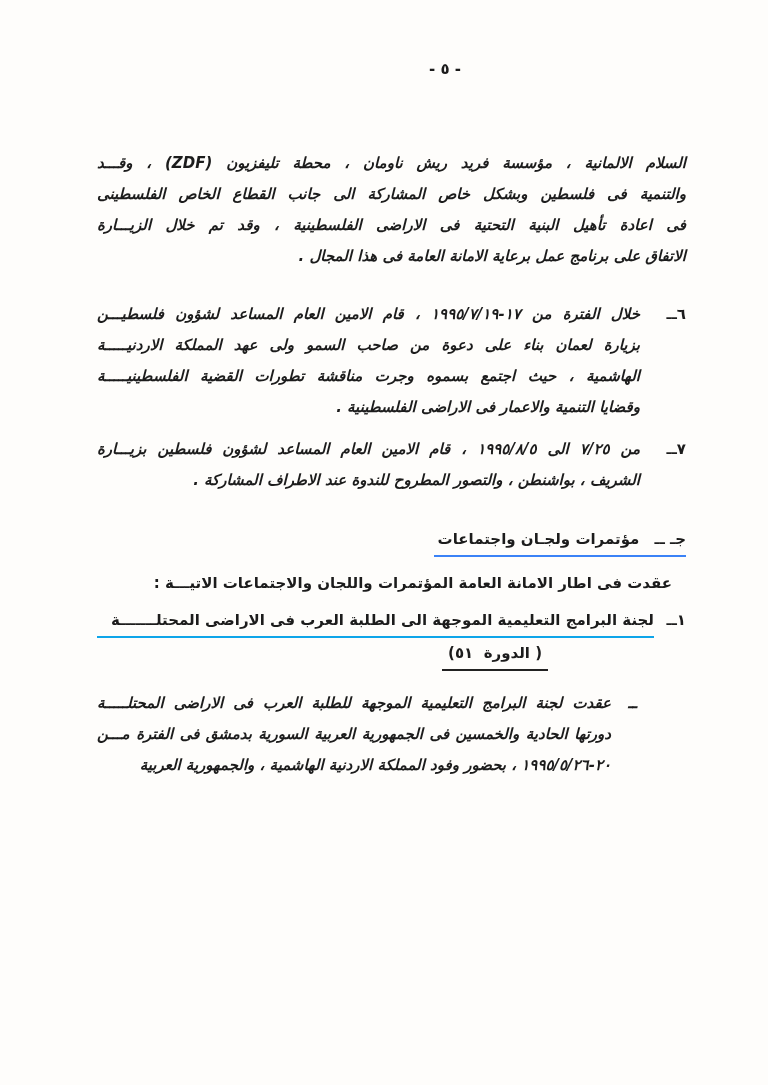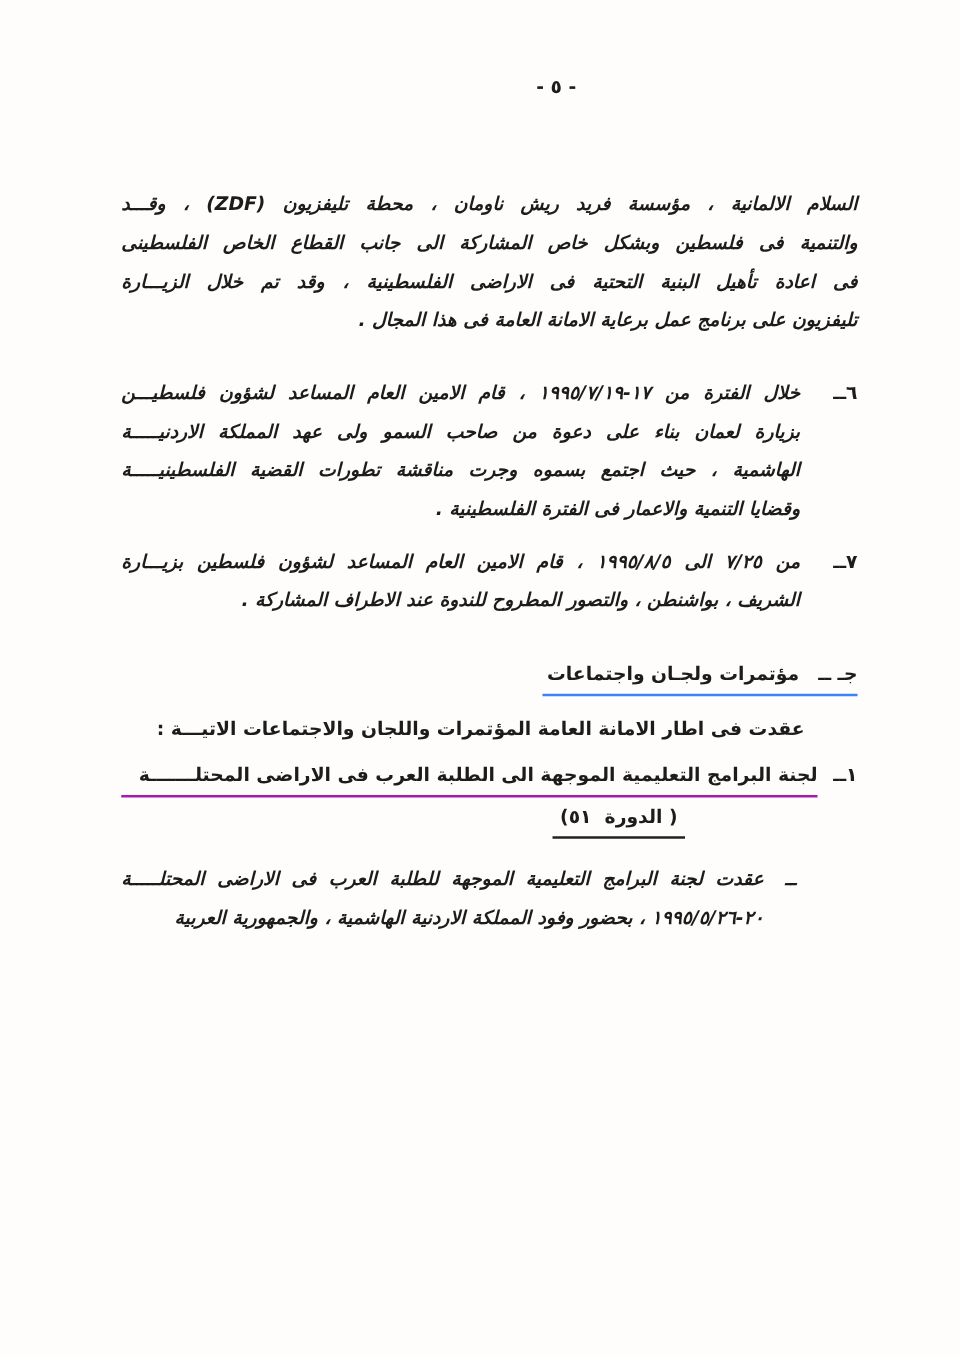--- a/index.html
+++ b/index.html
@@ -37,24 +37,24 @@
   .item6{margin-top:27px;}
   .item6 .marker,.item7 .marker{width:46px;}
   .item7{margin-top:11px;}
   .heading-c{
     margin-top:28px;
     display:inline-block;
     border-bottom:2px solid #3b82f6;
     padding-left:4px;
   }
   .heading-c .hmark{margin-left:10px;}
-  .intro{margin-top:11px;margin-right:14px;text-align:center;}
+  .intro{margin-top:11px;margin-right:14px;}
   .item1{margin-top:6px;}
   .item1 .marker{width:32px;}
-  .t1{border-bottom:2px solid #a21caf;text-align:right;}
+  .t1{border-bottom:2px solid #0ea5e9;text-align:right;}
   .t2wrap{direction:rtl;}
   .t2{
     display:inline-block;
     border-bottom:2px solid #222;
     margin-right:106px;
     padding:0 6px;
   }
   .subitem{margin-top:17px;margin-right:49px;}
   .subitem .marker{width:26px;font-style:italic;}
 </style>
@@ -64,30 +64,30 @@
 <div class="page">
 
   <div class="pageno">- ٥ -</div>
 
   <div class="col">
 
     <div class="par">
         <div class="ln">السلام الالمانية ، مؤسسة فريد ريش ناومان ، محطة تليفزيون (ZDF) ، وقـــد</div>
         <div class="ln">والتنمية فى فلسطين وبشكل خاص المشاركة الى جانب القطاع الخاص الفلسطينى</div>
         <div class="ln">فى اعادة تأهيل البنية التحتية فى الاراضى الفلسطينية ، وقد تم خلال الزيـــارة</div>
-        <div class="ln">تليفزيون على برنامج عمل برعاية الامانة العامة فى هذا المجال .</div>
+        <div class="ln">الاتفاق على برنامج عمل برعاية الامانة العامة فى هذا المجال .</div>
       </div>
 
     <div class="item item6">
       <div class="marker">٦ــ</div>
       <div class="par itext">
           <div class="ln">خلال الفترة من ‭١٩٩٥/٧/١٩-١٧‬ ، قام الامين العام المساعد لشؤون فلسطيـــن</div>
           <div class="ln">بزيارة لعمان بناء على دعوة من صاحب السمو ولى عهد المملكة الاردنيـــــة</div>
           <div class="ln">الهاشمية ، حيث اجتمع بسموه وجرت مناقشة تطورات القضية الفلسطينيـــــة</div>
-          <div class="ln">وقضايا التنمية والاعمار فى الفترة الفلسطينية .</div>
+          <div class="ln">وقضايا التنمية والاعمار فى الاراضى الفلسطينية .</div>
         </div>
     </div>
 
     <div class="item item7">
       <div class="marker">٧ــ</div>
       <div class="par itext">
           <div class="ln">من ‭٧/٢٥‬ الى ‭١٩٩٥/٨/٥‬ ، قام الامين العام المساعد لشؤون فلسطين بزيـــارة</div>
           <div class="ln">الشريف ، بواشنطن ، والتصور المطروح للندوة عند الاطراف المشاركة .</div>
         </div>
     </div>
@@ -108,18 +108,19 @@
         <div class="t2wrap">
           <span class="t2">( الدورة &nbsp;٥١)</span>
         </div>
       </div>
     </div>
 
     <div class="item subitem">
       <div class="marker">ــ</div>
       <div class="par itext">
           <div class="ln">عقدت لجنة البرامج التعليمية الموجهة للطلبة العرب فى الاراضى المحتلـــــة</div>
+          <div class="ln">دورتها الحادية والخمسين فى الجمهورية العربية السورية بدمشق فى الفترة مـــن</div>
           <div class="ln">‭١٩٩٥/٥/٢٦-٢٠‬ ، بحضور وفود المملكة الاردنية الهاشمية ، والجمهورية العربية</div>
         </div>
     </div>
 
   </div>
 </div>
 
 </body></html>

